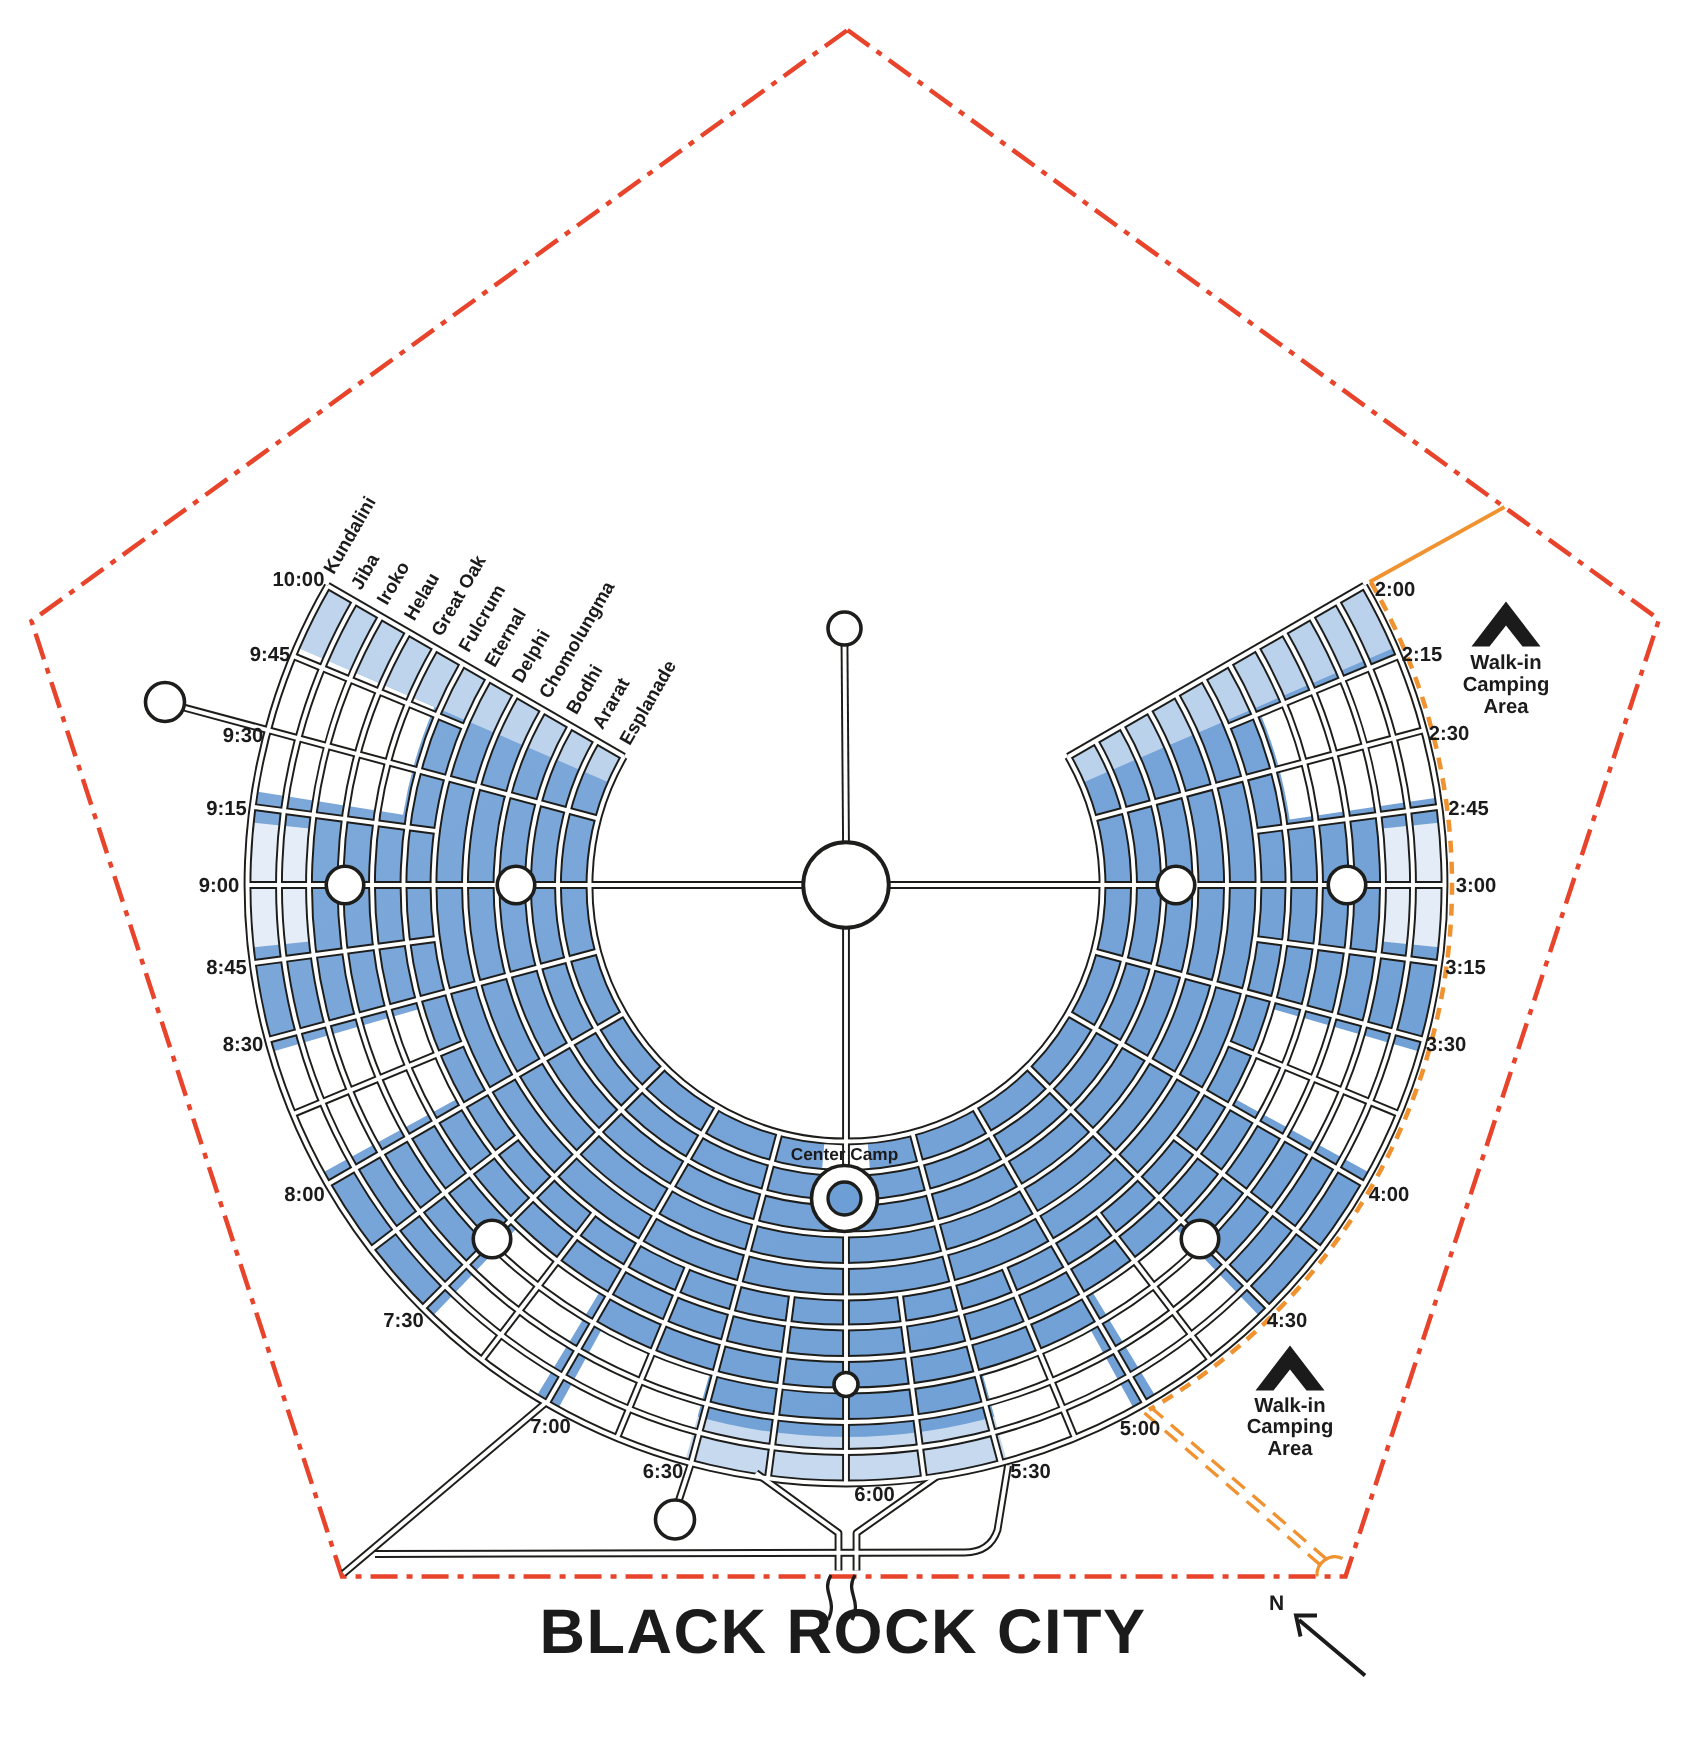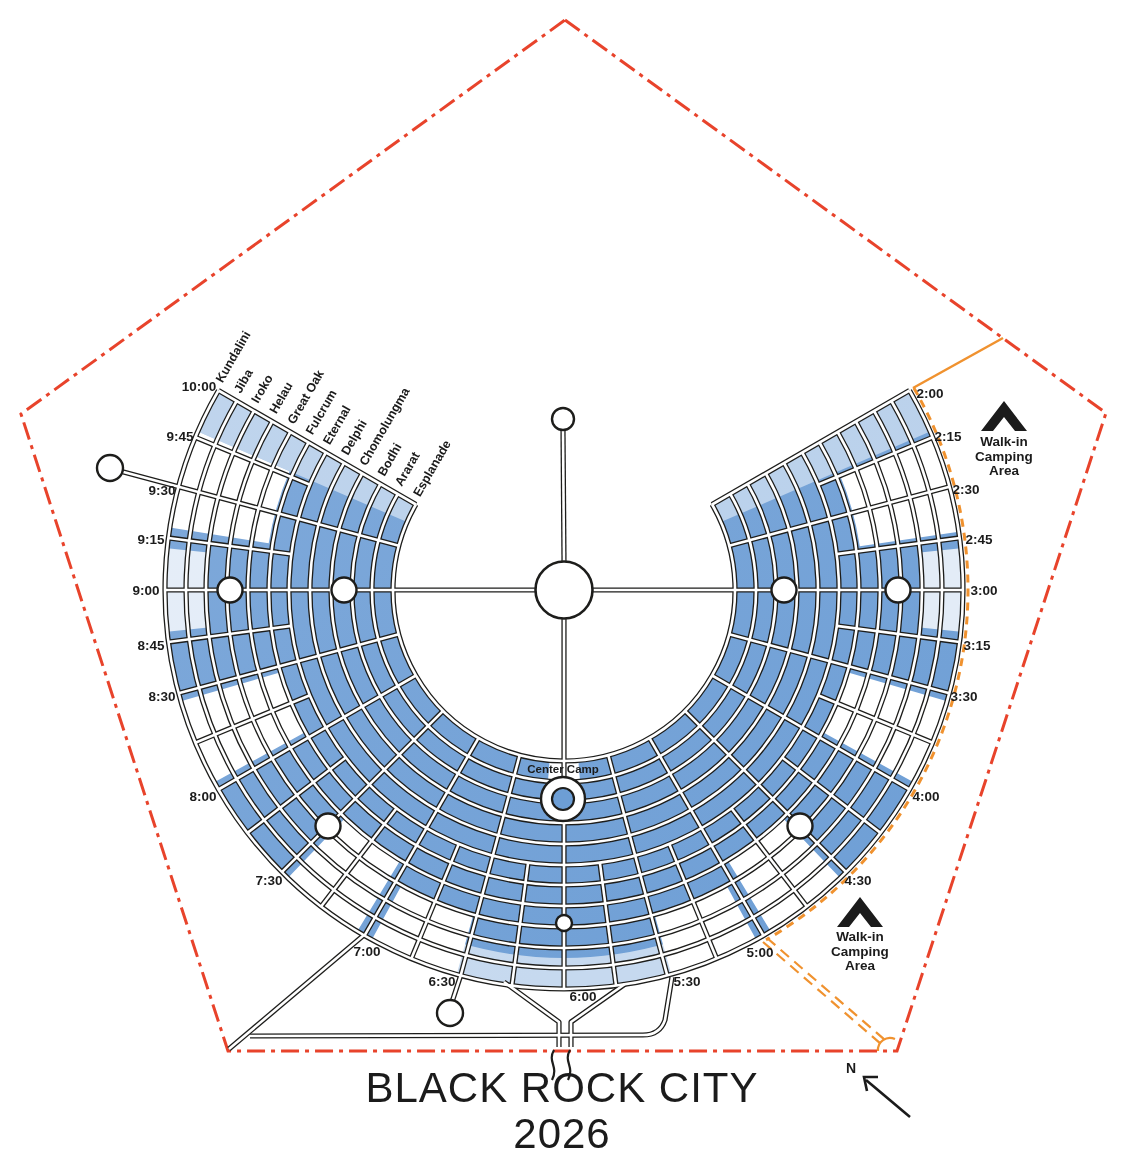--- a/index.html
+++ b/index.html
@@ -1,21 +1,21 @@
 <!DOCTYPE html>
 <html><head>
 <meta charset="utf-8">
 <style>
   html,body{margin:0;padding:0;background:#fff;}
   .stage{position:relative;width:1124px;height:1172px;background:#fff;overflow:hidden;
          font-family:"Liberation Sans",sans-serif;}
   .stage svg{position:absolute;left:0;top:0;}
   svg text{font-family:"Liberation Sans",sans-serif;font-weight:bold;fill:#1b1b1b;}
   .title-line{position:absolute;left:0;width:1124px;text-align:center;color:#1b1b1b;
-              font-weight:normal;letter-spacing:1px;}
+              font-weight:bold;letter-spacing:1px;}
   .title-1{top:1066px;font-size:42px;line-height:44px;}
   .title-2{top:1112px;font-size:42px;line-height:44px;}
 </style>
 </head>
 <body>
 
 <div class="stage">
   <svg id="map" width="1124" height="1172" viewBox="0 0 1124 1172">
       <defs>
         <linearGradient id="bandGrad" x1="0" y1="0" x2="1" y2="1">
@@ -231,14 +231,13 @@
         <text x="860" y="955.5" text-anchor="middle" font-size="13.5">Camping</text>
         <text x="860" y="970" text-anchor="middle" font-size="13.5">Area</text>
       </g>
       <g>
         <text x="851" y="1073" text-anchor="middle" font-size="14">N</text>
         <path d="M 910 1117 L 866 1080" stroke="#1b1b1b" stroke-width="2.6" fill="none"></path>
         <path d="M 878 1077 L 864 1077 L 867 1091" stroke="#1b1b1b" stroke-width="2.6" fill="none"></path>
       </g>
     </svg>
   <div class="title-line title-1">BLACK ROCK CITY</div>
-  <div class="title-line title-2">2026</div>
 </div>
 
 </body></html>

